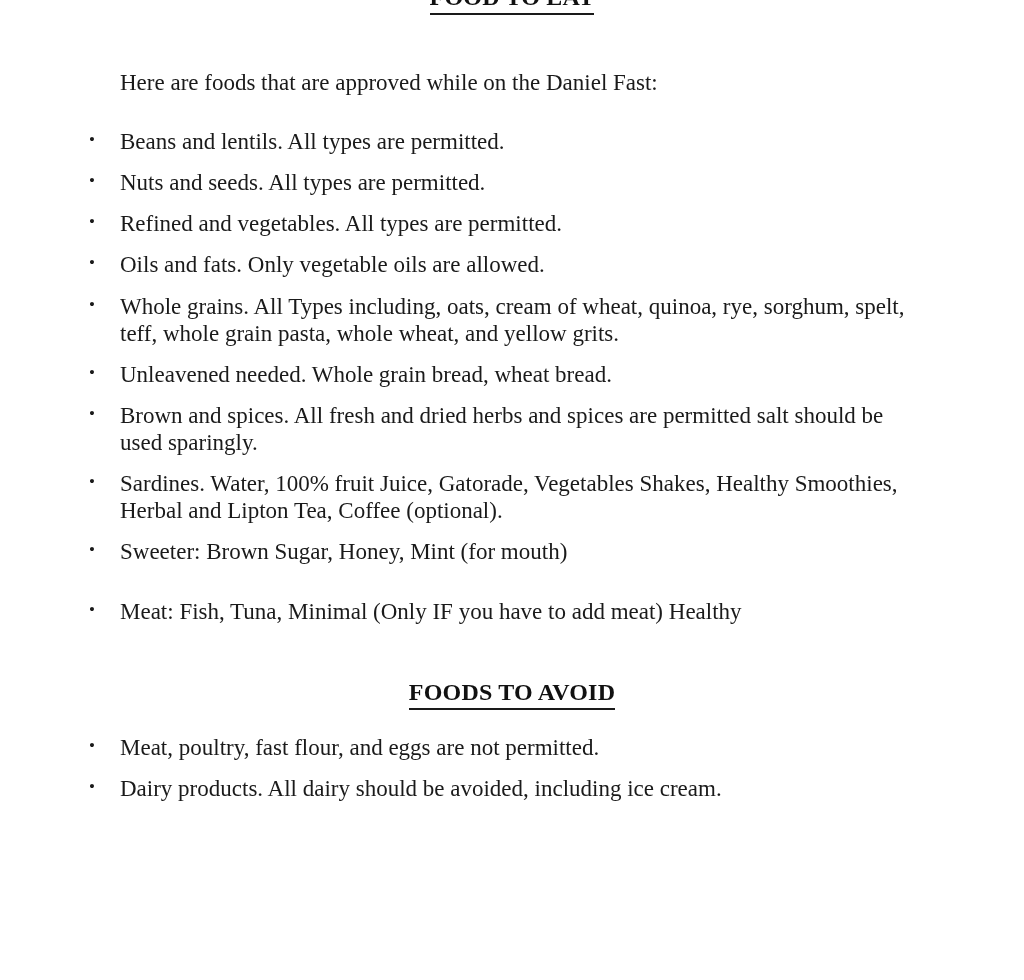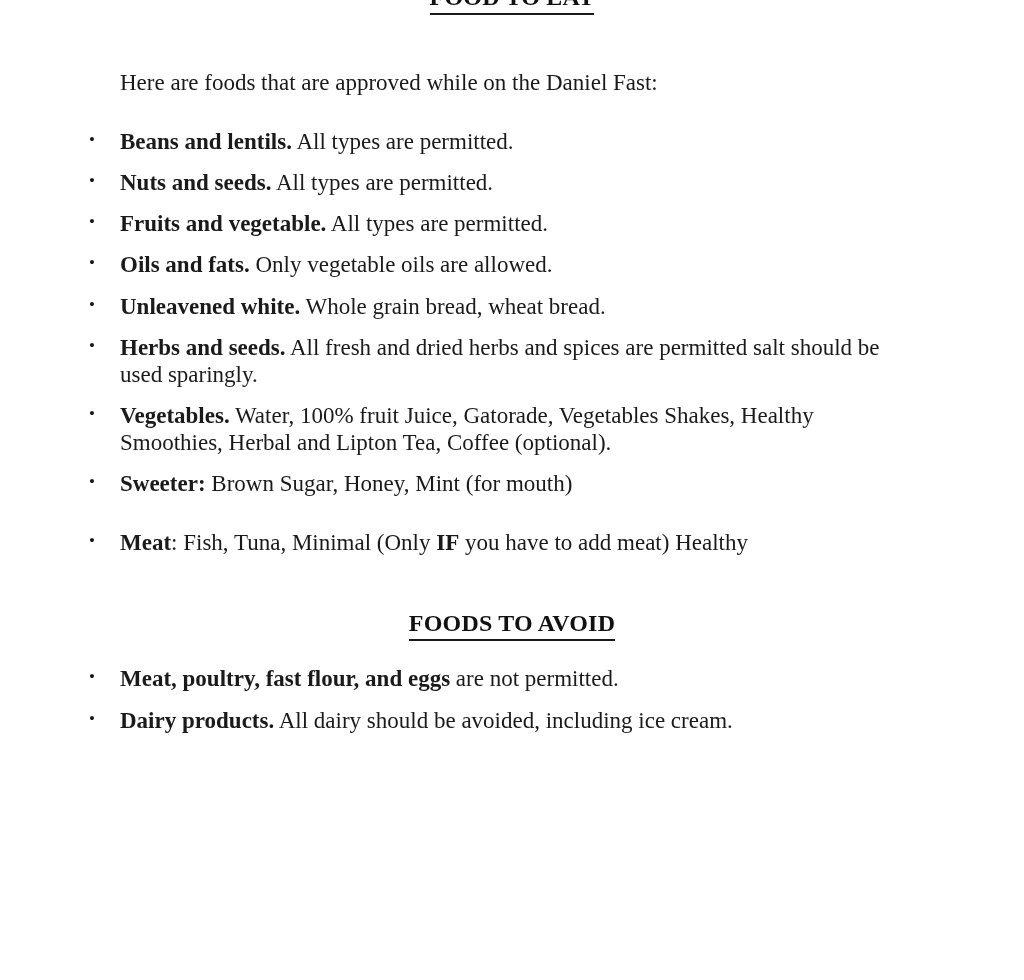--- a/index.html
+++ b/index.html
@@ -84,44 +84,45 @@
     content: "\2022";
     position: absolute;
     left: 89px;
     top: 0;
     font-size: 17px;
     line-height: 1.45;
     color: #1a1a1a;
   }
 
   ul.food-list li .lead {
-    font-weight: bold;
+    font-weight: normal;
   }
   ul.food-list li .emph {
-    font-weight: bold;
+    font-weight: normal;
   }
 </style>
 </head>
 <body>
 
 <div class="page">
   <div class="content">
 
     <h1 class="heading heading-1"><span class="h-text">FOOD TO EAT</span></h1>
 
     <p class="intro">Here are foods that are approved while on the Daniel Fast:</p>
 
     <ul class="food-list list-eat">
       <li><span class="lead">Beans and lentils.</span><span> All types are permitted.</span></li>
       <li><span class="lead">Nuts and seeds.</span><span> All types are permitted.</span></li>
-      <li><span class="lead">Fruits and vegetable.</span><span> All types are permitted.</span></li>
+      <li><span class="lead">Refined and vegetables.</span><span> All types are permitted.</span></li>
       <li><span class="lead">Oils and fats.</span><span> Only vegetable oils are allowed.</span></li>
-      <li><span class="lead">Unleavened white.</span><span> Whole grain bread, wheat bread.</span></li>
-      <li><span class="lead">Herbs and seeds.</span><span> All fresh and dried herbs and spices are permitted salt should be used sparingly.</span></li>
-      <li><span class="lead">Vegetables.</span><span> Water, 100% fruit Juice, Gatorade, Vegetables Shakes, Healthy Smoothies, Herbal and Lipton Tea, Coffee (optional).</span></li>
+      <li><span class="lead">Whole grains.</span><span> All Types including, oats, cream of wheat, quinoa, rye, sorghum, spelt, teff, whole grain pasta, whole wheat, and yellow grits.</span></li>
+      <li><span class="lead">Unleavened needed.</span><span> Whole grain bread, wheat bread.</span></li>
+      <li><span class="lead">Brown and spices.</span><span> All fresh and dried herbs and spices are permitted salt should be used sparingly.</span></li>
+      <li><span class="lead">Sardines.</span><span> Water, 100% fruit Juice, Gatorade, Vegetables Shakes, Healthy Smoothies, Herbal and Lipton Tea, Coffee (optional).</span></li>
       <li><span class="lead">Sweeter:</span><span> Brown Sugar, Honey, Mint (for mouth)</span></li>
       <li class="gap-before"><span class="lead">Meat</span><span>: Fish, Tuna, Minimal (Only </span><span class="emph">IF</span><span> you have to add meat) Healthy</span></li>
     </ul>
 
     <h1 class="heading heading-2"><span class="h-text">FOODS TO AVOID</span></h1>
 
     <ul class="food-list list-avoid">
       <li><span class="lead">Meat, poultry, fast flour, and eggs</span><span> are not permitted.</span></li>
       <li><span class="lead">Dairy products.</span><span> All dairy should be avoided, including ice cream.</span></li>
 

